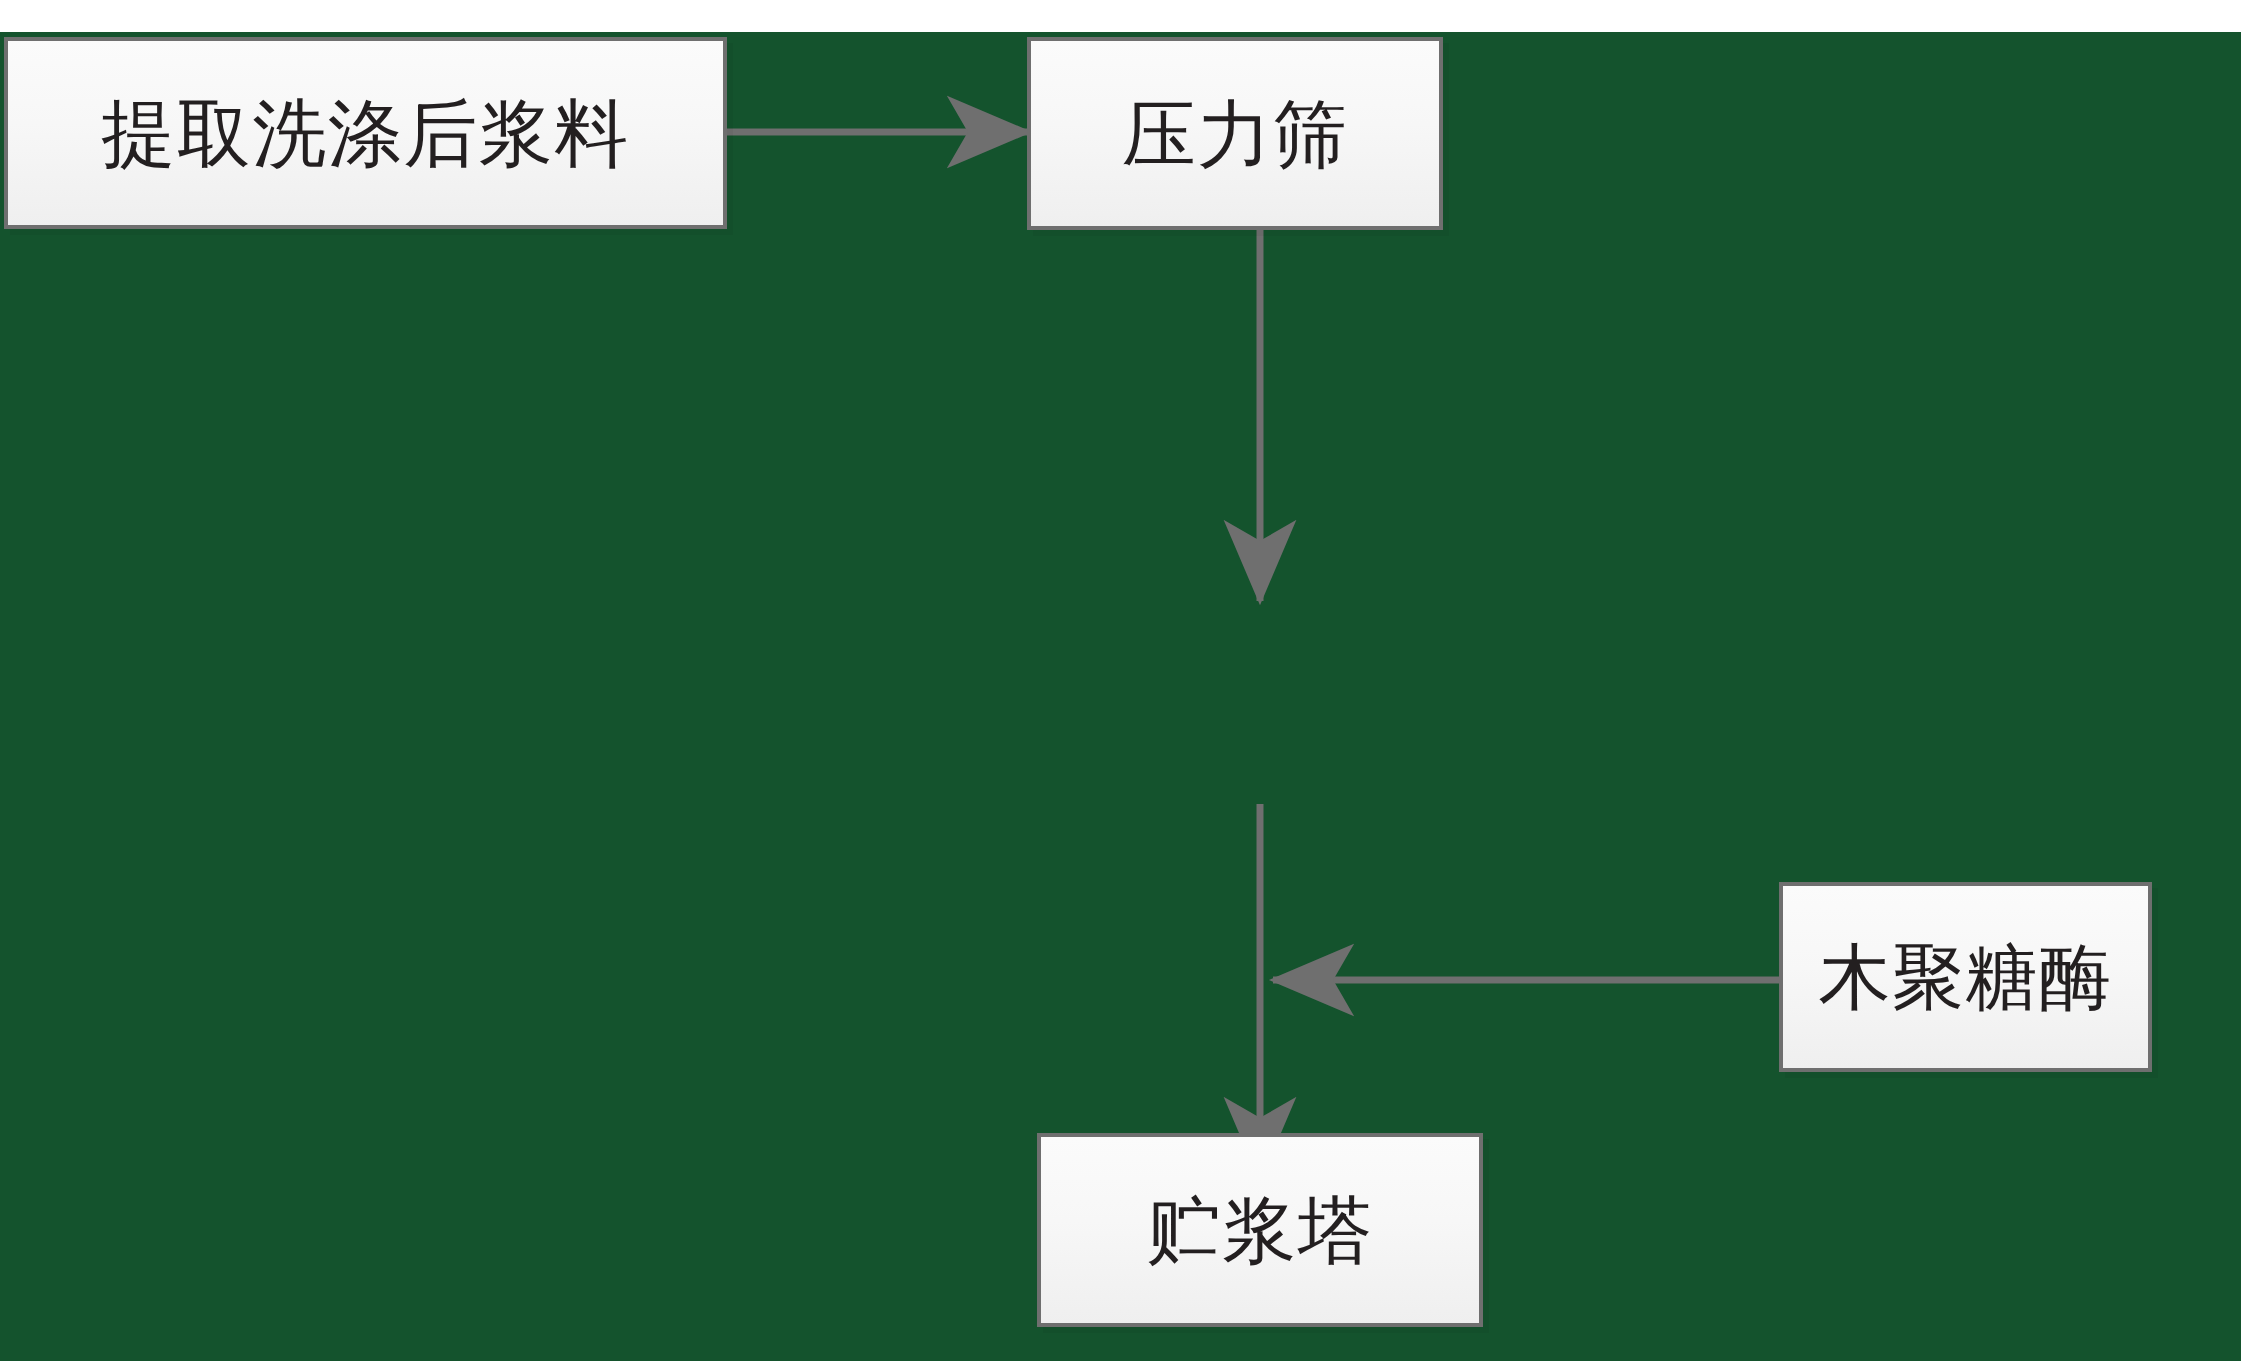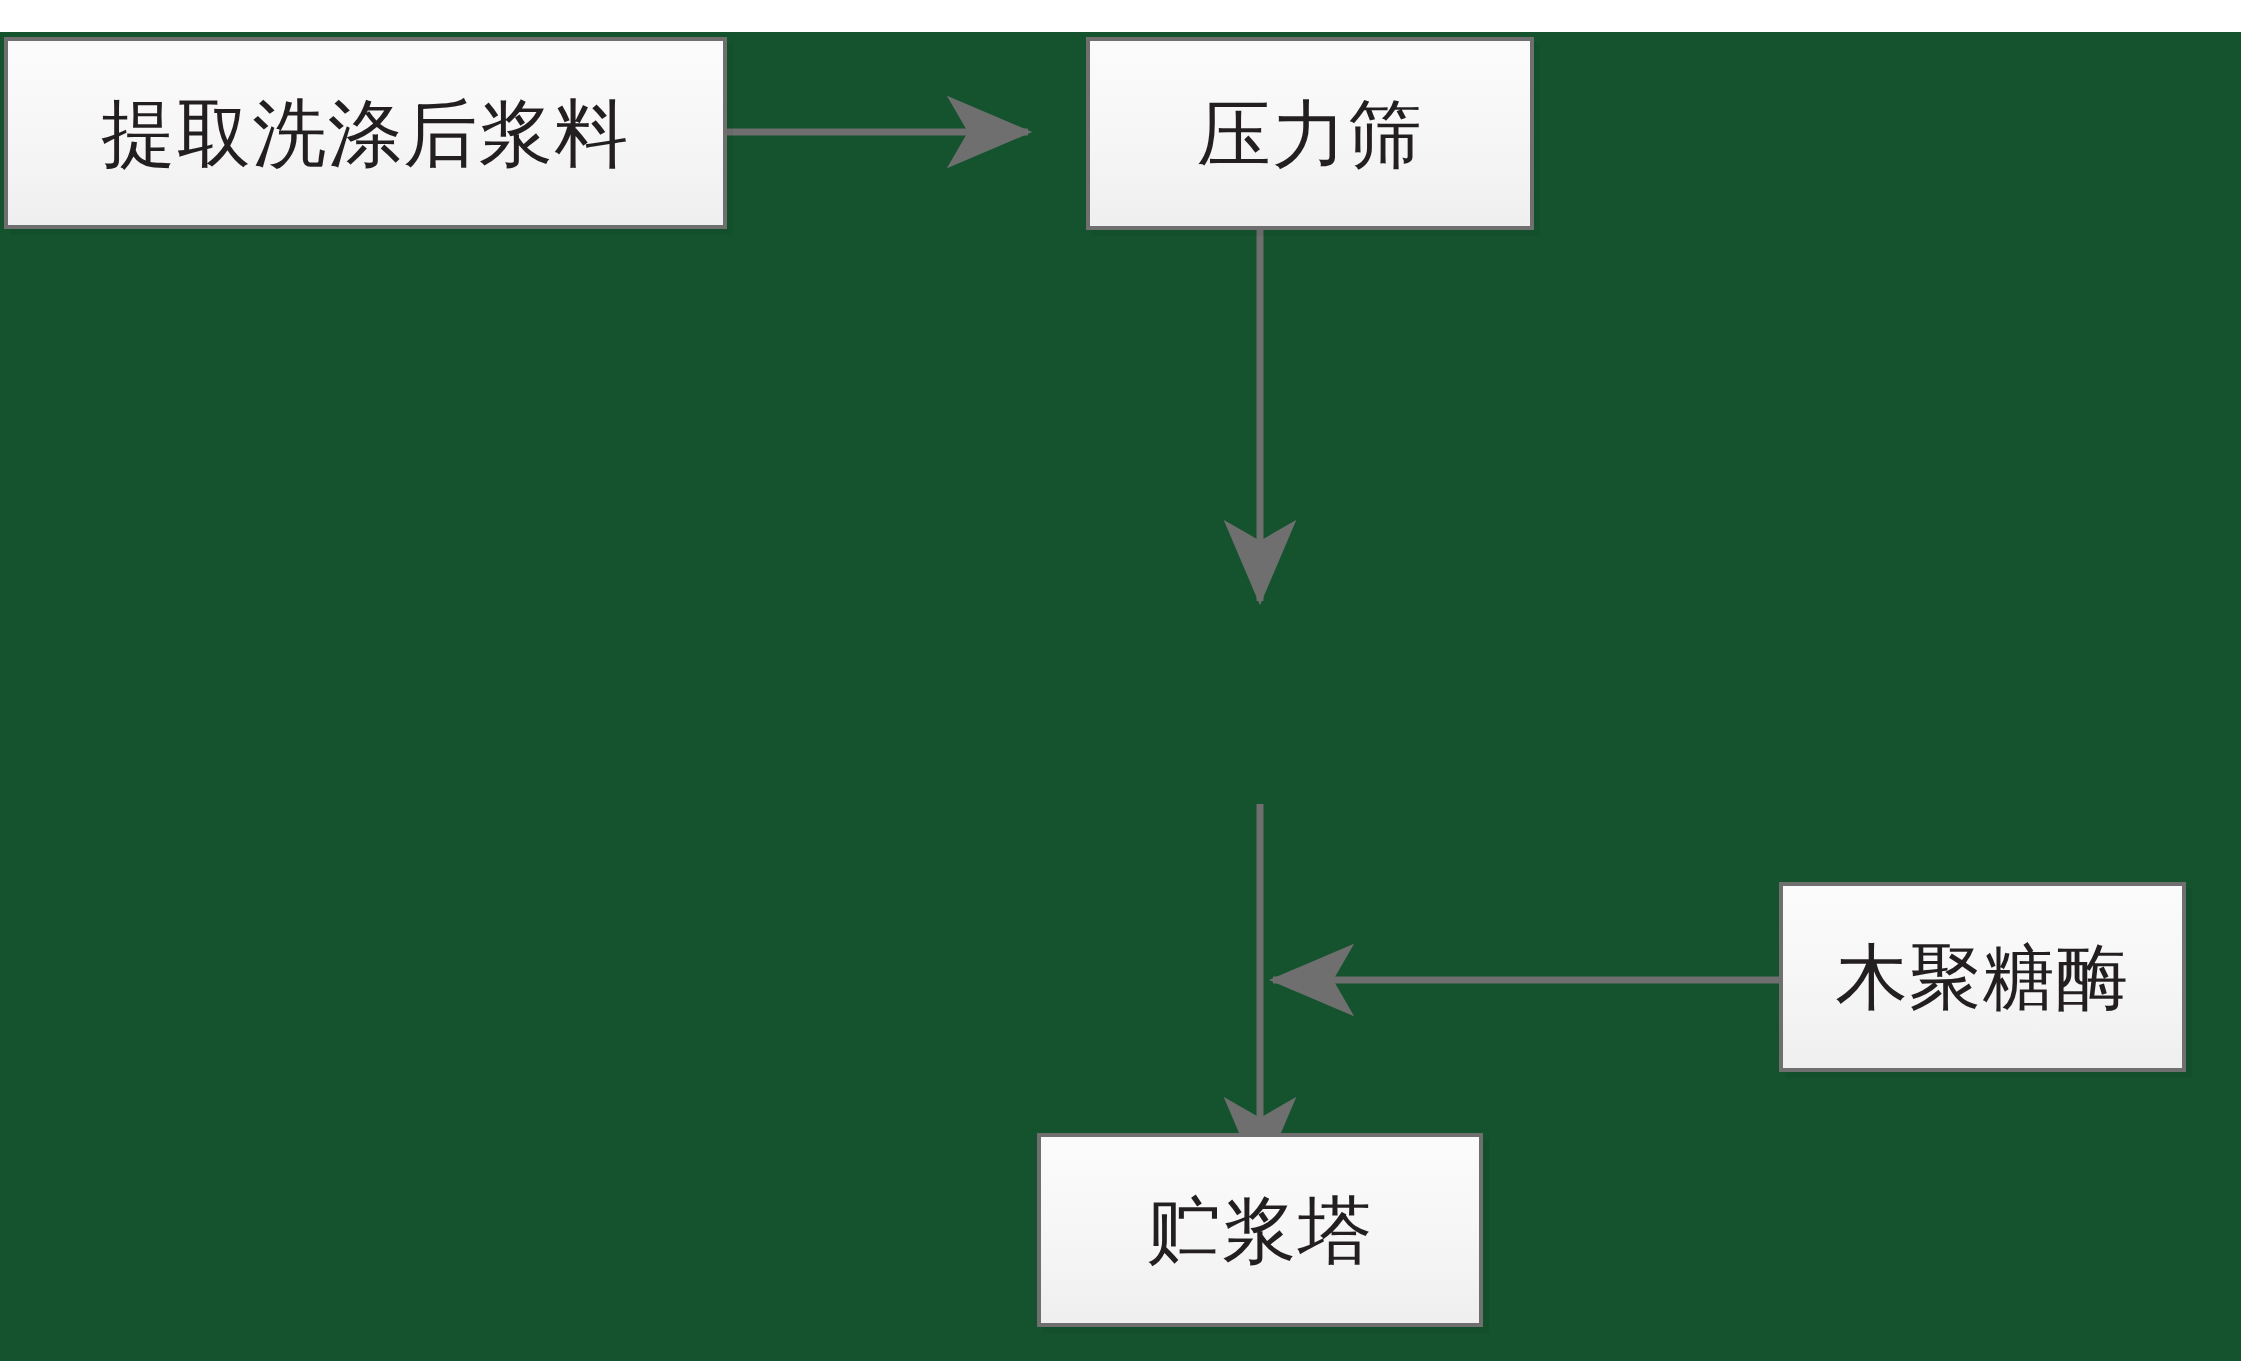--- a/index.html
+++ b/index.html
@@ -80,26 +80,26 @@
 
     <g>
       <line x1="1779" y1="948" x2="1273" y2="948" stroke="#6f6f6f" stroke-width="7" marker-end="url(#arrow-left)"></line>
     </g>
   </svg>
 
   <div class="node" style="left:4px; top:5px; width:723px; height:192px;">
     <span class="node-label fs-big">提取洗涤后浆料</span>
   </div>
 
-  <div class="node" style="left:1086px; top:5px; width:448px; height:193px;">
+  <div class="node" style="left:1027px; top:5px; width:416px; height:193px;">
     <span class="node-label fs-big">压力筛</span>
   </div>
 
 
-  <div class="node" style="left:1779px; top:850px; width:407px; height:190px;">
+  <div class="node" style="left:1779px; top:850px; width:373px; height:190px;">
     <span class="node-label fs-mid">木聚糖酶</span>
   </div>
 
   <div class="node" style="left:1037px; top:1101px; width:446px; height:194px;">
     <span class="node-label fs-big">贮浆塔</span>
   </div>
 
 </div>
 
 </body></html>

